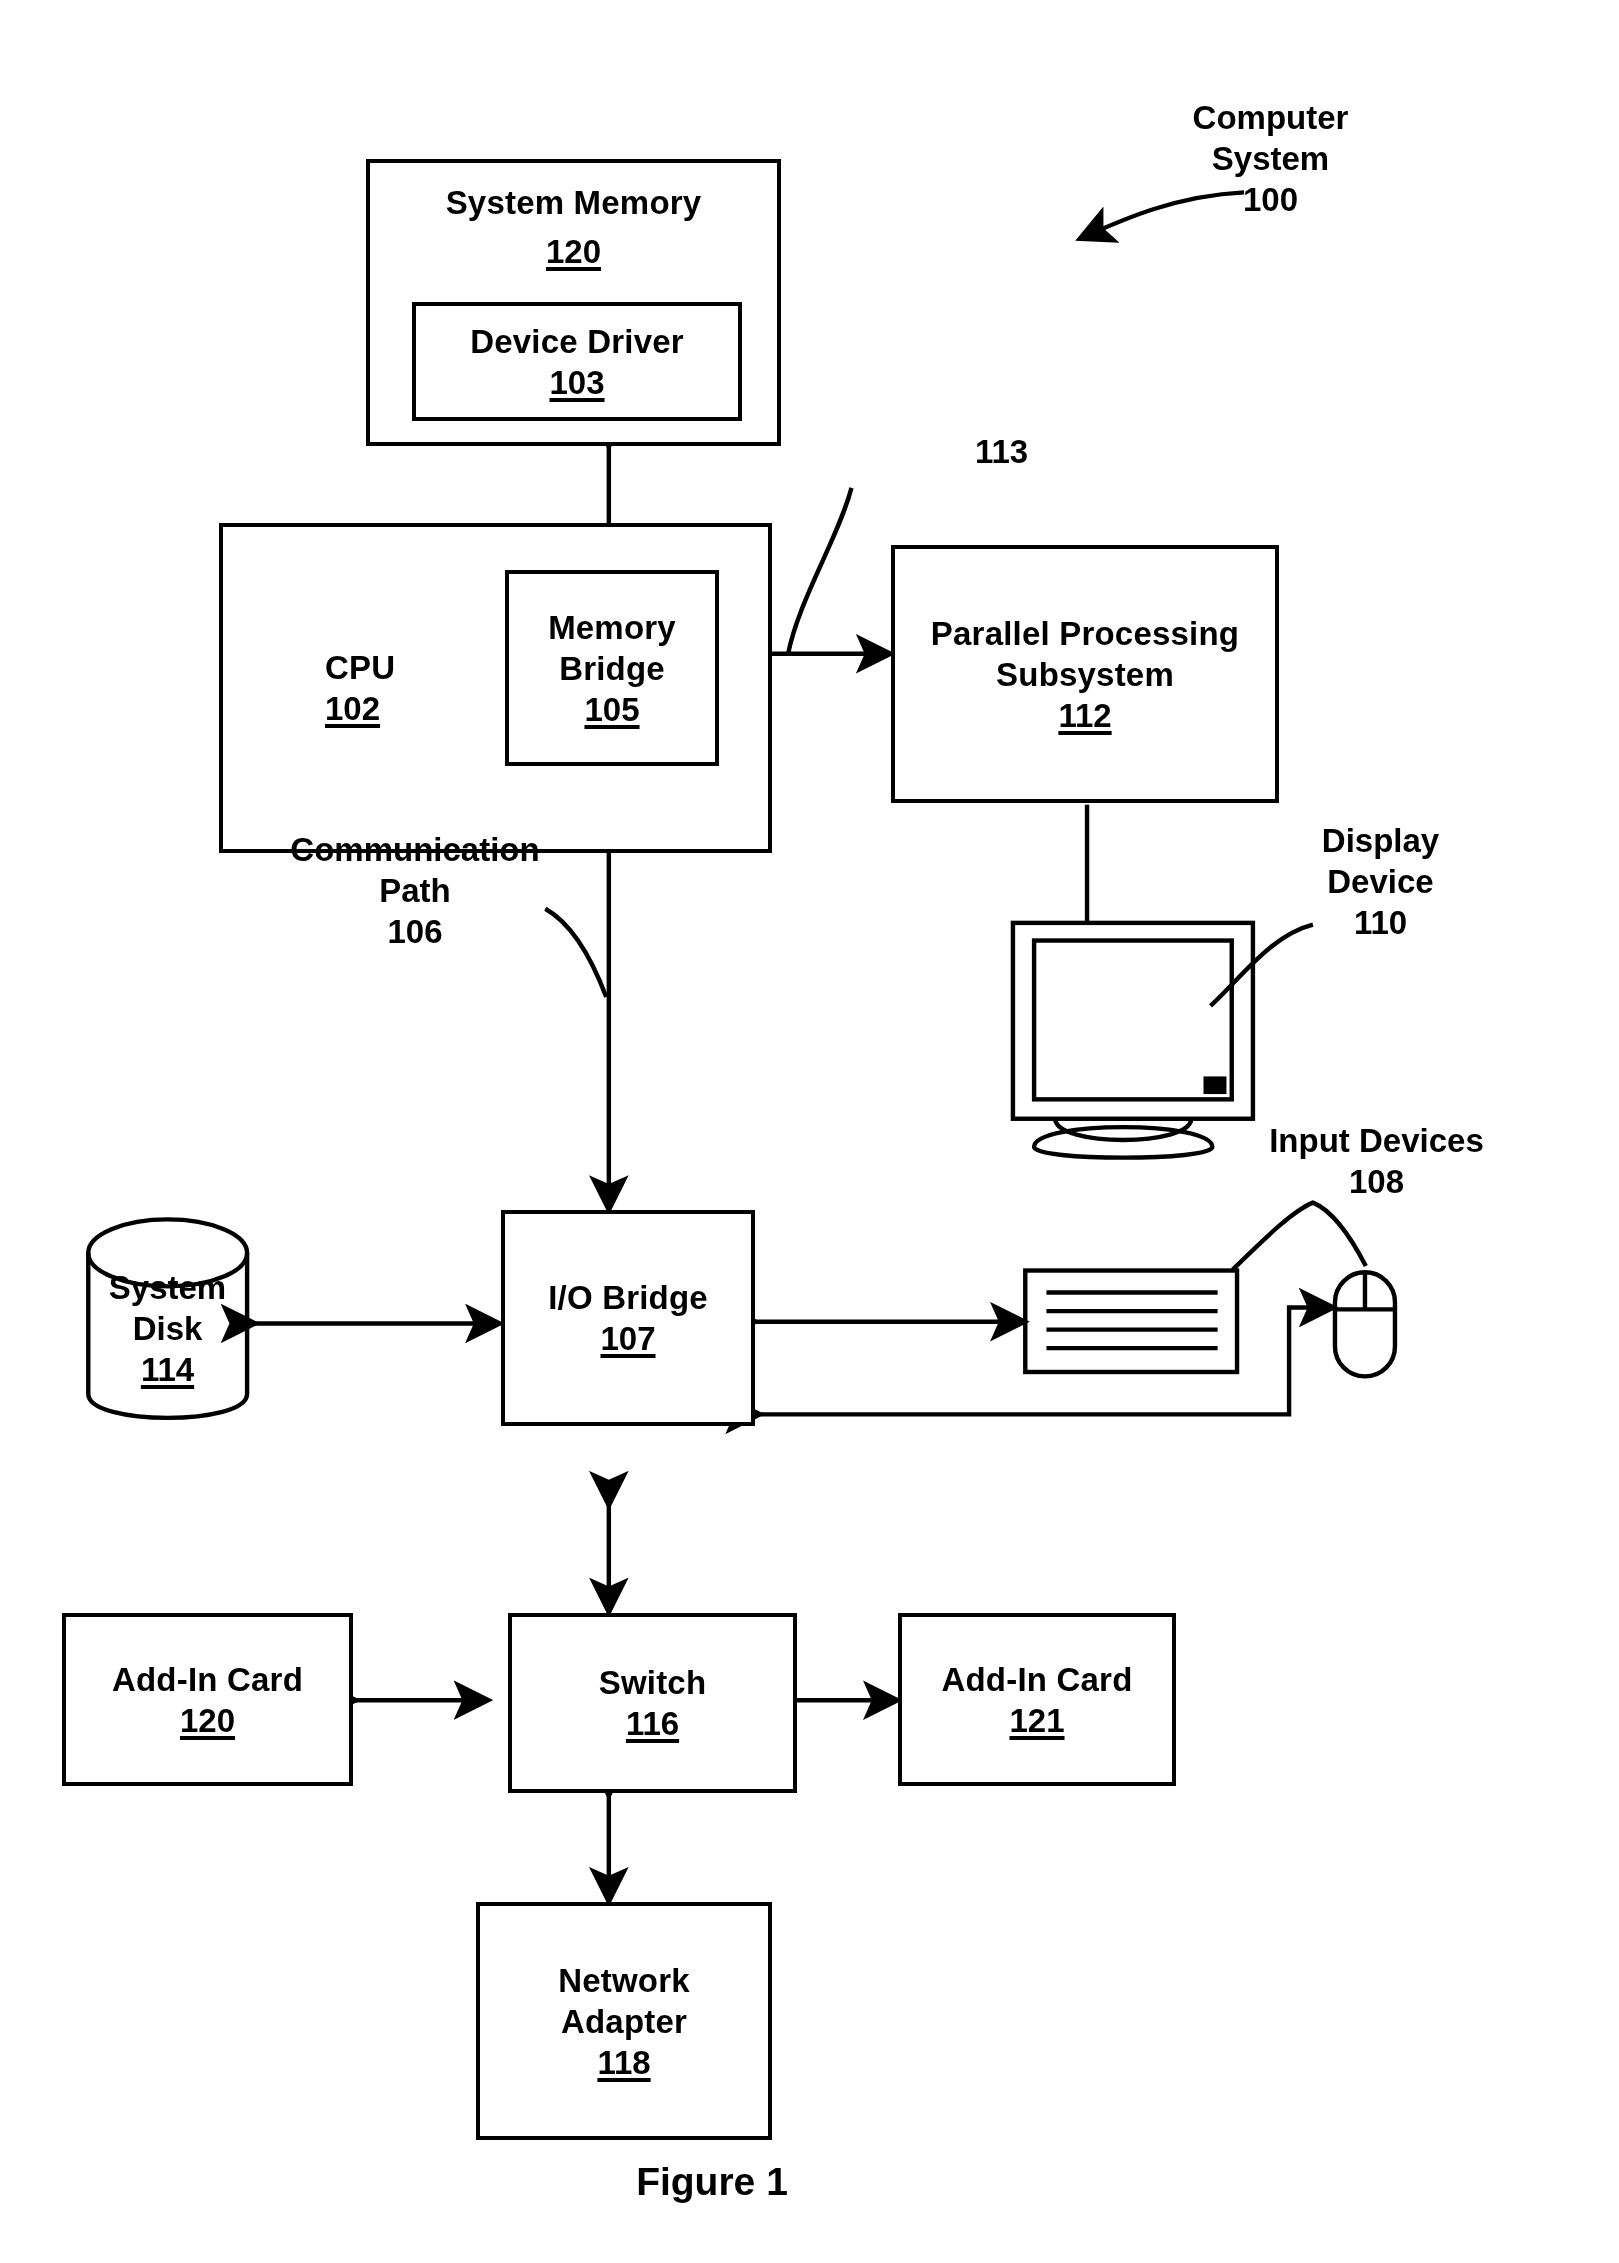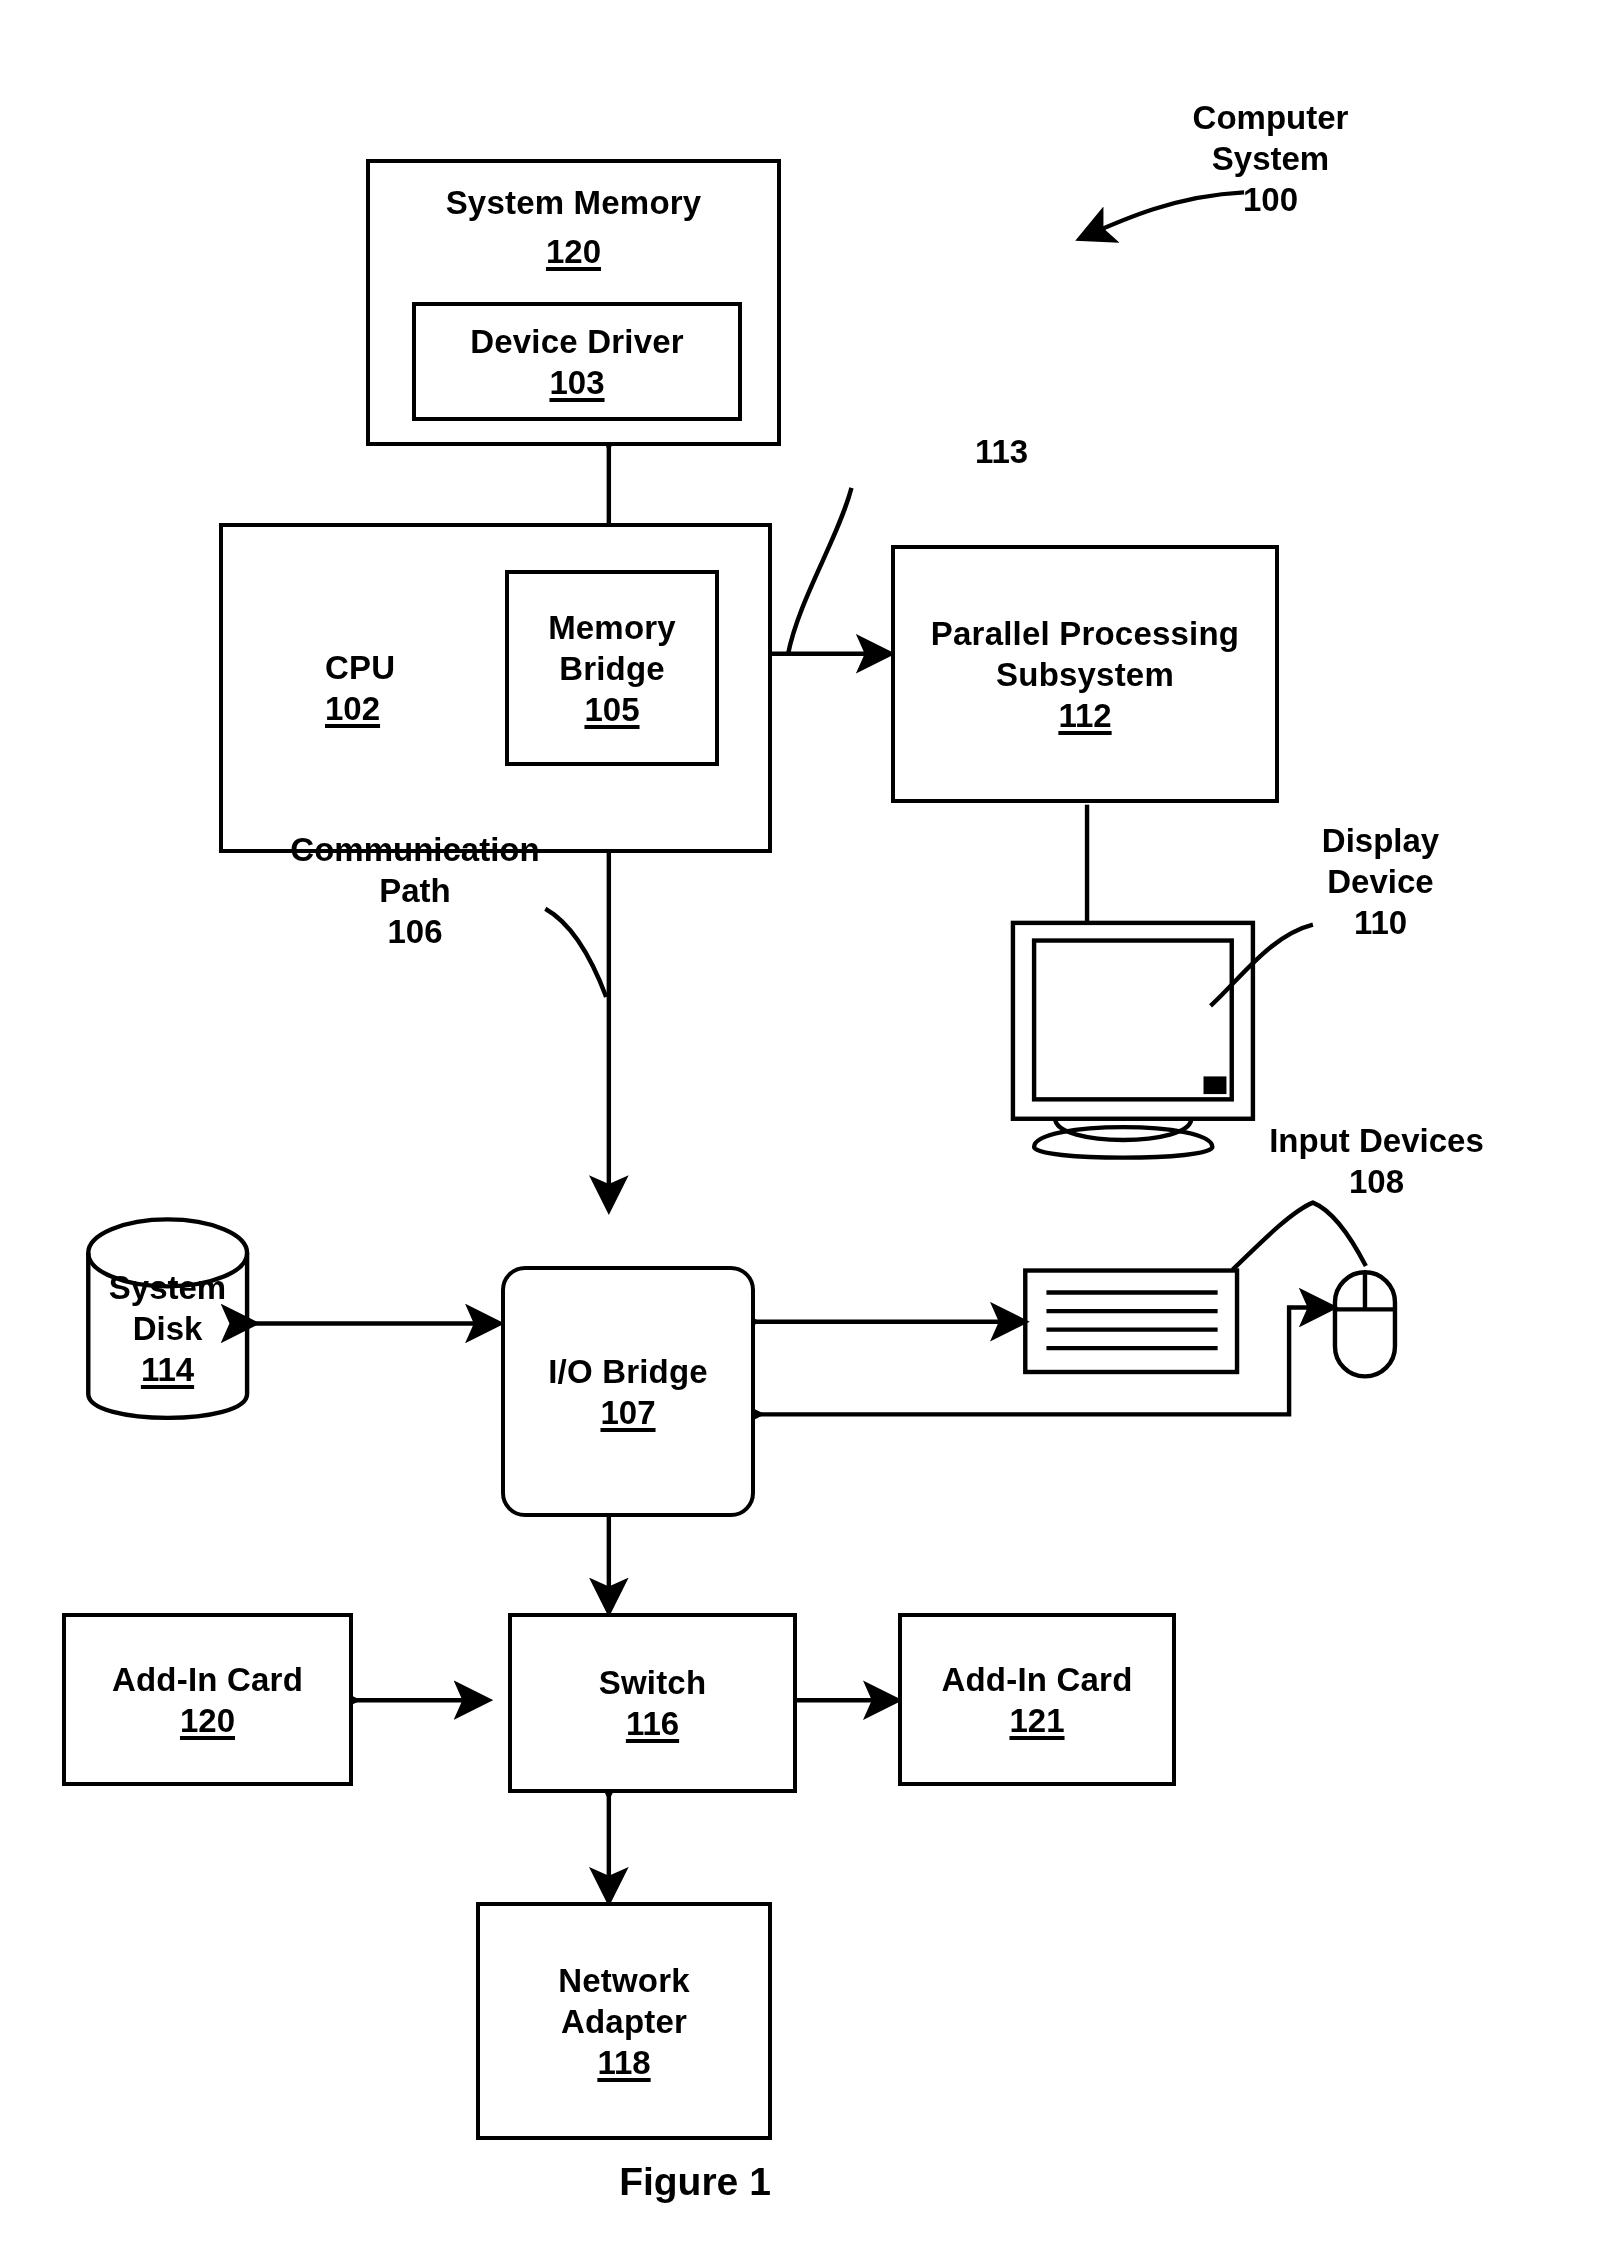--- a/index.html
+++ b/index.html
@@ -116,21 +116,21 @@
     <div class="ttl">Bridge</div>
     <div class="num">105</div>
   </div>
 
   <div class="box" style="left:891px;top:545px;width:388px;height:258px;">
     <div class="ttl">Parallel Processing</div>
     <div class="ttl">Subsystem</div>
     <div class="num">112</div>
   </div>
 
-  <div class="box" style="left:501px;top:1266px;width:254px;height:251px;border-radius:24px;">
+  <div class="box" style="left:501px;top:1210px;width:254px;height:216px;">
     <div class="ttl">I/O Bridge</div>
     <div class="num">107</div>
   </div>
 
   <div class="disklabel" style="left:88px;top:1262px;width:159px;height:132px;">
     <div class="ttl">System</div>
     <div class="ttl">Disk</div>
     <div class="num">114</div>
   </div>
 
@@ -175,16 +175,16 @@
     <div>Display</div>
     <div>Device</div>
     <div>110</div>
   </div>
 
   <div class="freelabel" style="left:1209px;top:1120px;width:335px;">
     <div>Input Devices</div>
     <div>108</div>
   </div>
 
-  <div class="caption" style="left:545px;top:2160px;width:300px;">Figure 1</div>
+  <div class="caption" style="left:562px;top:2160px;width:300px;">Figure 1</div>
 
 </div>
 
 
 </body></html>

